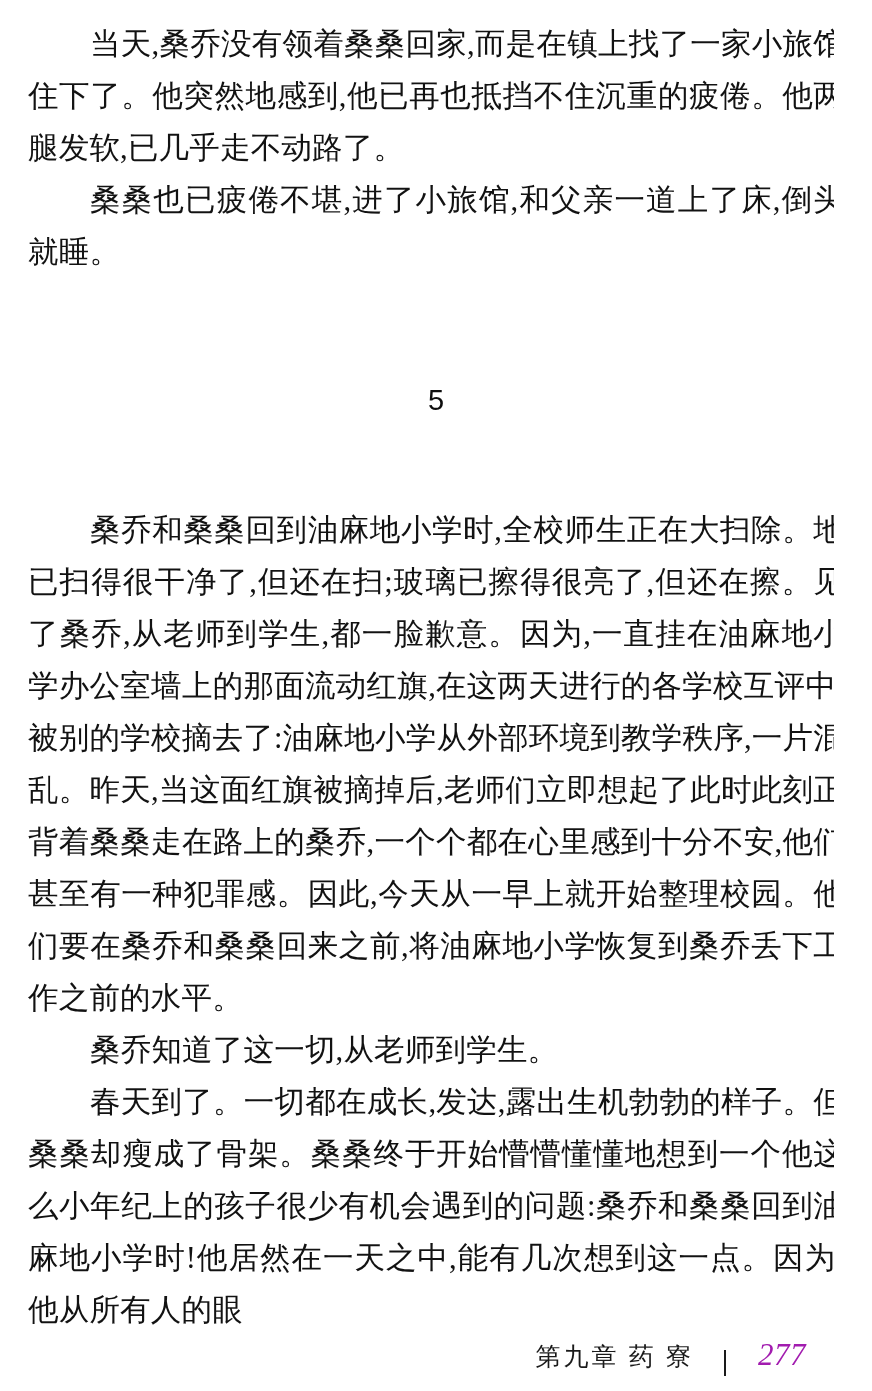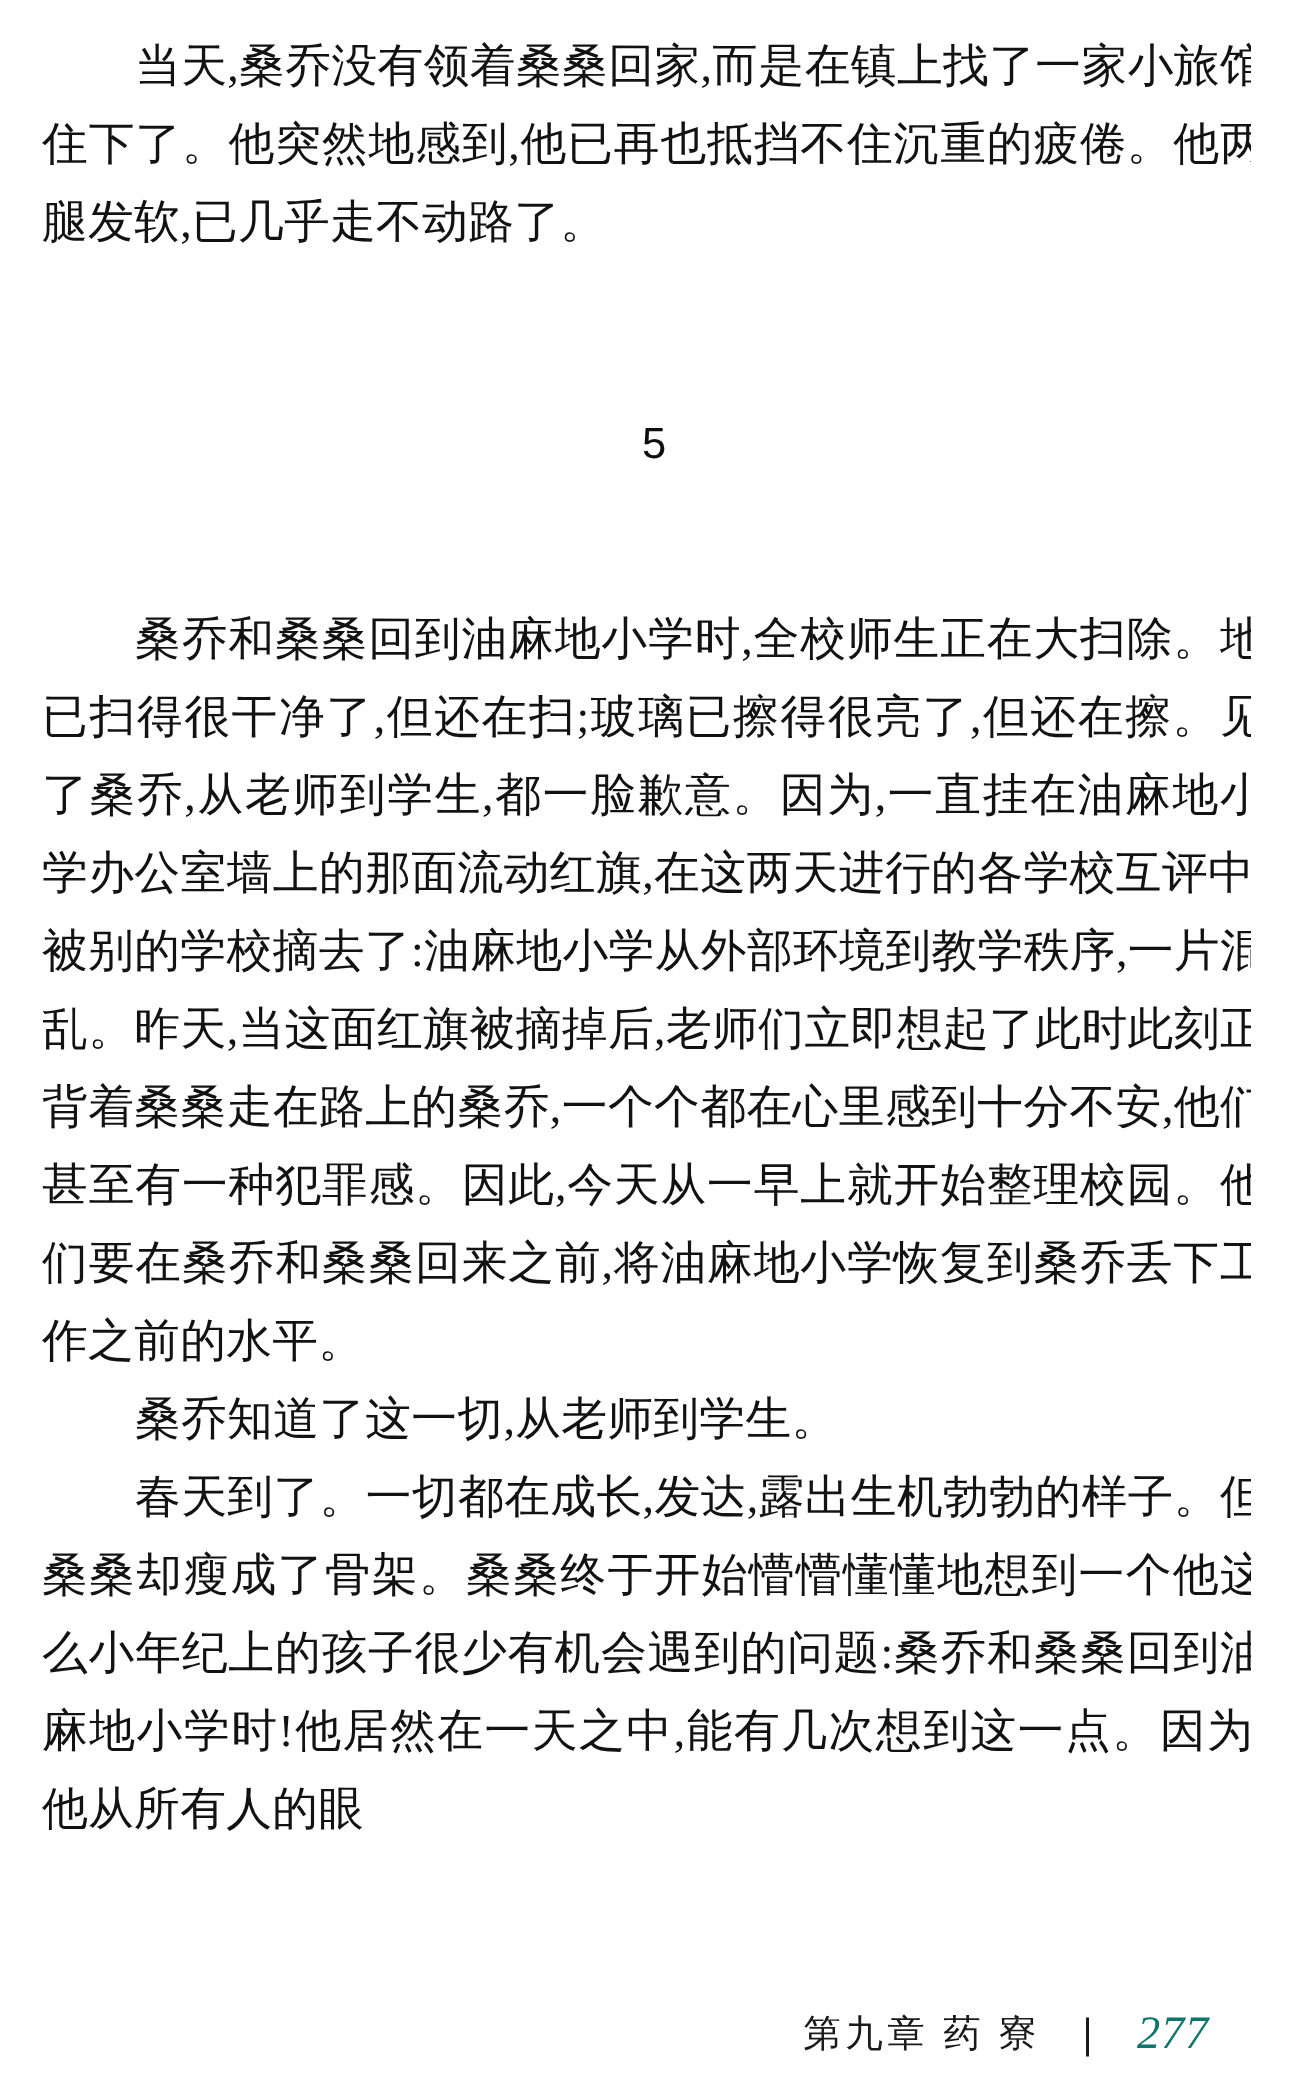--- a/index.html
+++ b/index.html
@@ -52,21 +52,21 @@
     letter-spacing: 0;
   }
   .section-gap-after {
     height: 78px;
   }
   .footer {
     position: absolute;
     right: 28px;
     bottom: 18px;
     display: flex;
-    align-items: center;
+    align-items: flex-end;
     gap: 16px;
     white-space: nowrap;
     margin-left: 40px;
   }
   .footer-chapter {
     font-family: "Liberation Serif", "DejaVu Serif", serif;
     font-size: 25px;
     letter-spacing: 3px;
     color: #1a1a1a;
   }
@@ -77,32 +77,33 @@
     background: #1a1a1a;
     margin: 0 16px 0 14px;
     position: relative;
     top: 3px;
   }
   .footer-pagenum {
     font-family: "Liberation Serif", "DejaVu Serif", serif;
     font-style: italic;
     font-size: 31px;
     letter-spacing: 0.5px;
-    color: #0f766e;
+    color: #a21caf;
   }
 </style>
 </head>
 <body>
 
 <div class="page">
 
   <div class="body-area">
 
     <p class="para">当天,桑乔没有领着桑桑回家,而是在镇上找了一家小旅馆住下了。他突然地感到,他已再也抵挡不住沉重的疲倦。他两腿发软,已几乎走不动路了。</p>
 
+    <p class="para last-line-left">桑桑也已疲倦不堪,进了小旅馆,和父亲一道上了床,倒头就睡。</p>
 
     <div class="section-break"></div>
 
     <p class="section-number">5</p>
 
     <div class="section-gap-after"></div>
 
     <p class="para">桑乔和桑桑回到油麻地小学时,全校师生正在大扫除。地已扫得很干净了,但还在扫;玻璃已擦得很亮了,但还在擦。见了桑乔,从老师到学生,都一脸歉意。因为,一直挂在油麻地小学办公室墙上的那面流动红旗,在这两天进行的各学校互评中,被别的学校摘去了:油麻地小学从外部环境到教学秩序,一片混乱。昨天,当这面红旗被摘掉后,老师们立即想起了此时此刻正背着桑桑走在路上的桑乔,一个个都在心里感到十分不安,他们甚至有一种犯罪感。因此,今天从一早上就开始整理校园。他们要在桑乔和桑桑回来之前,将油麻地小学恢复到桑乔丢下工作之前的水平。</p>
 
     <p class="para last-line-left">桑乔知道了这一切,从老师到学生。</p>

